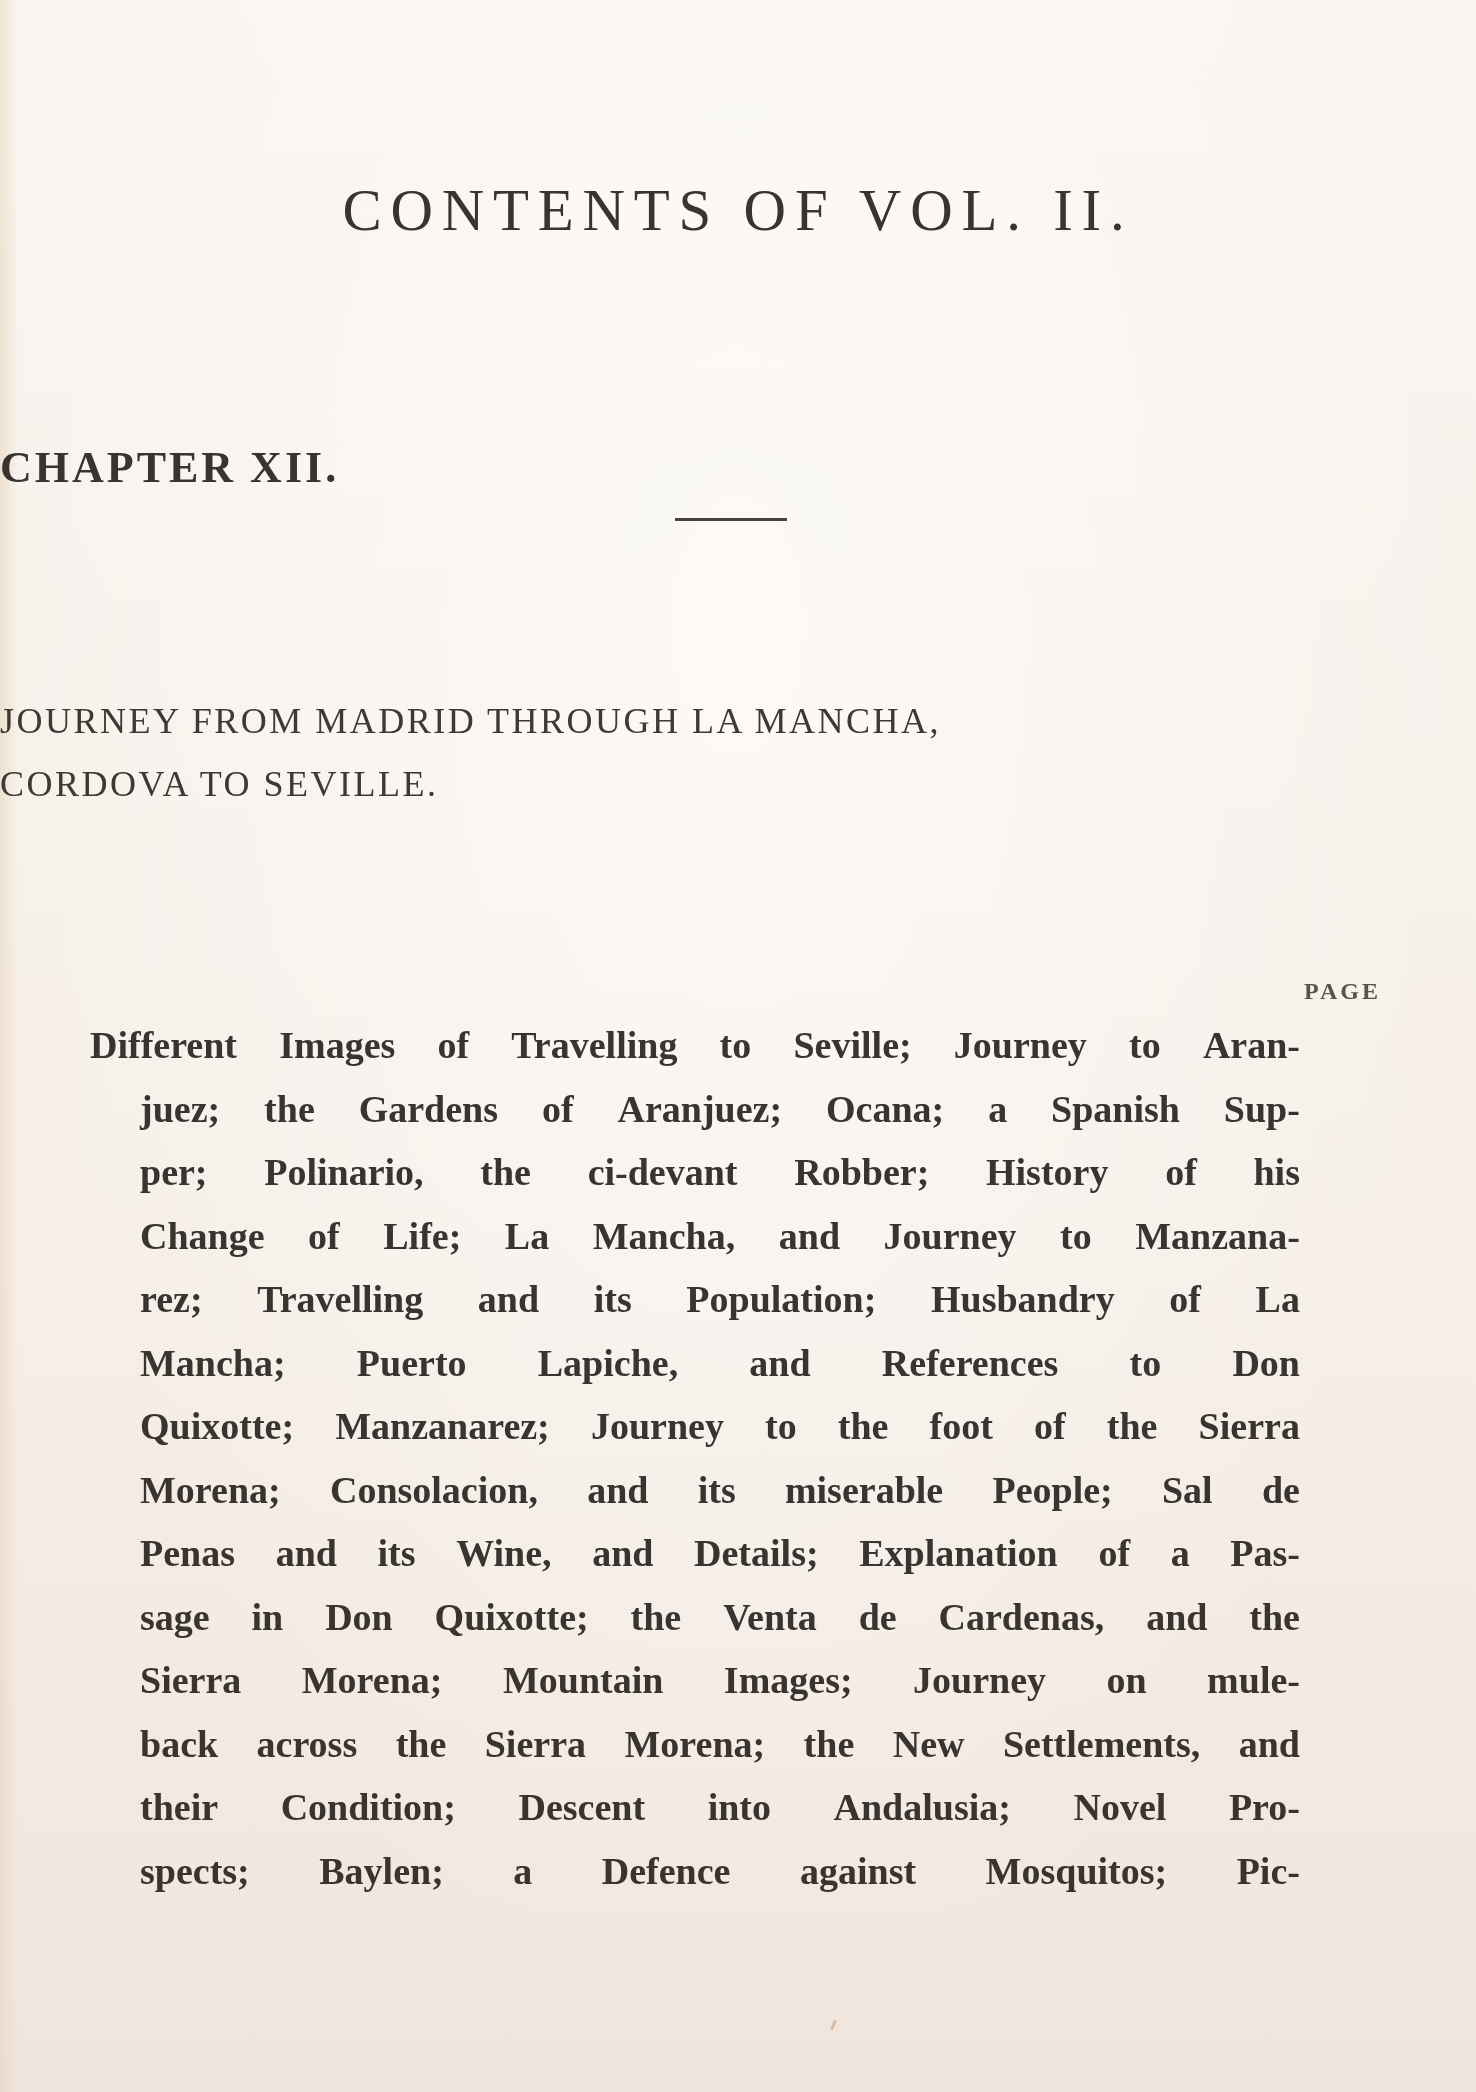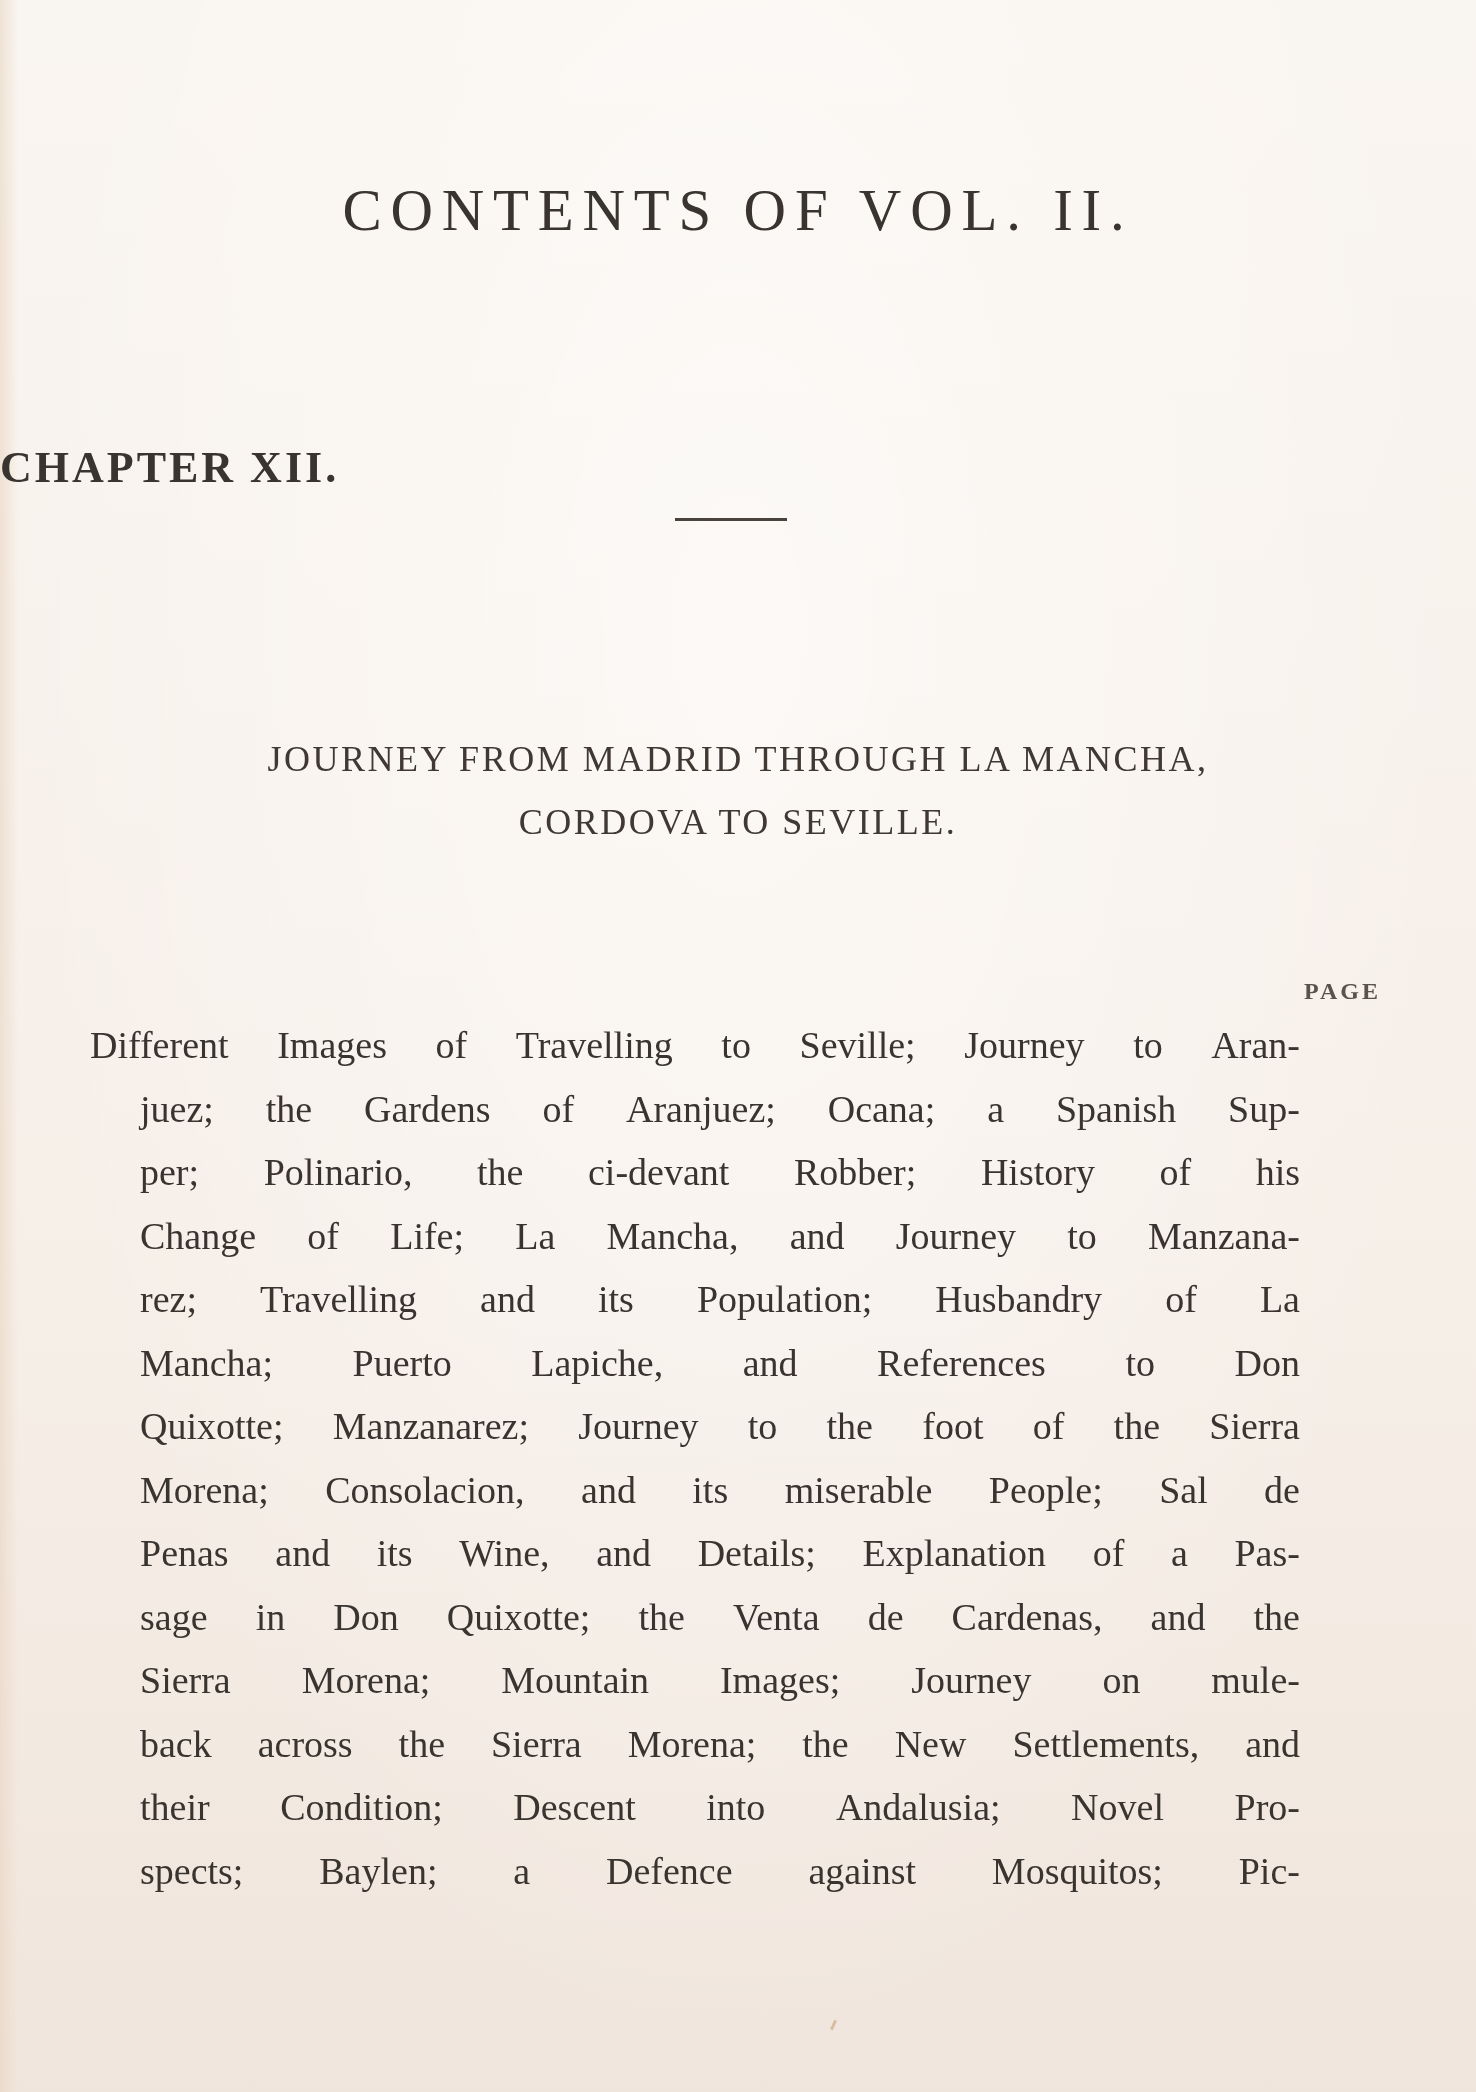--- a/index.html
+++ b/index.html
@@ -49,23 +49,22 @@
       color: #3a3430;
     }
     .rule {
       position: absolute;
       left: 675px; top: 518px;
       width: 112px; height: 3px;
       background: #4a423c;
     }
     .subtitle {
       position: absolute;
-      left: 0; top: 728px;
-      width: 1476px;
-      text-align: center;
+      left: 0; top: 690px;
+      width: 1476px;
       font-size: 36px;
       letter-spacing: 2.5px;
       line-height: 63px;
       color: #3f3833;
     }
     .subtitle div { white-space: nowrap; }
     .page-label {
       position: absolute;
       left: 1304px; top: 978px;
       font-size: 24px;
@@ -79,20 +78,21 @@
       width: 1210px;
       font-size: 38px;
       line-height: 63.5px;
       color: #3a3430;
     }
     .body-line {
       display: flex;
       justify-content: space-between;
       white-space: nowrap;
       height: 63.5px;
+      font-weight: bold;
     }
     .body-line.indent { padding-left: 50px; }
     .body-line span { display: inline-block; }
     .speck {
       position: absolute;
       left: 832px; top: 2020px;
       width: 3px; height: 10px;
       background: rgba(200,160,120,0.6);
       transform: rotate(25deg);
     }

